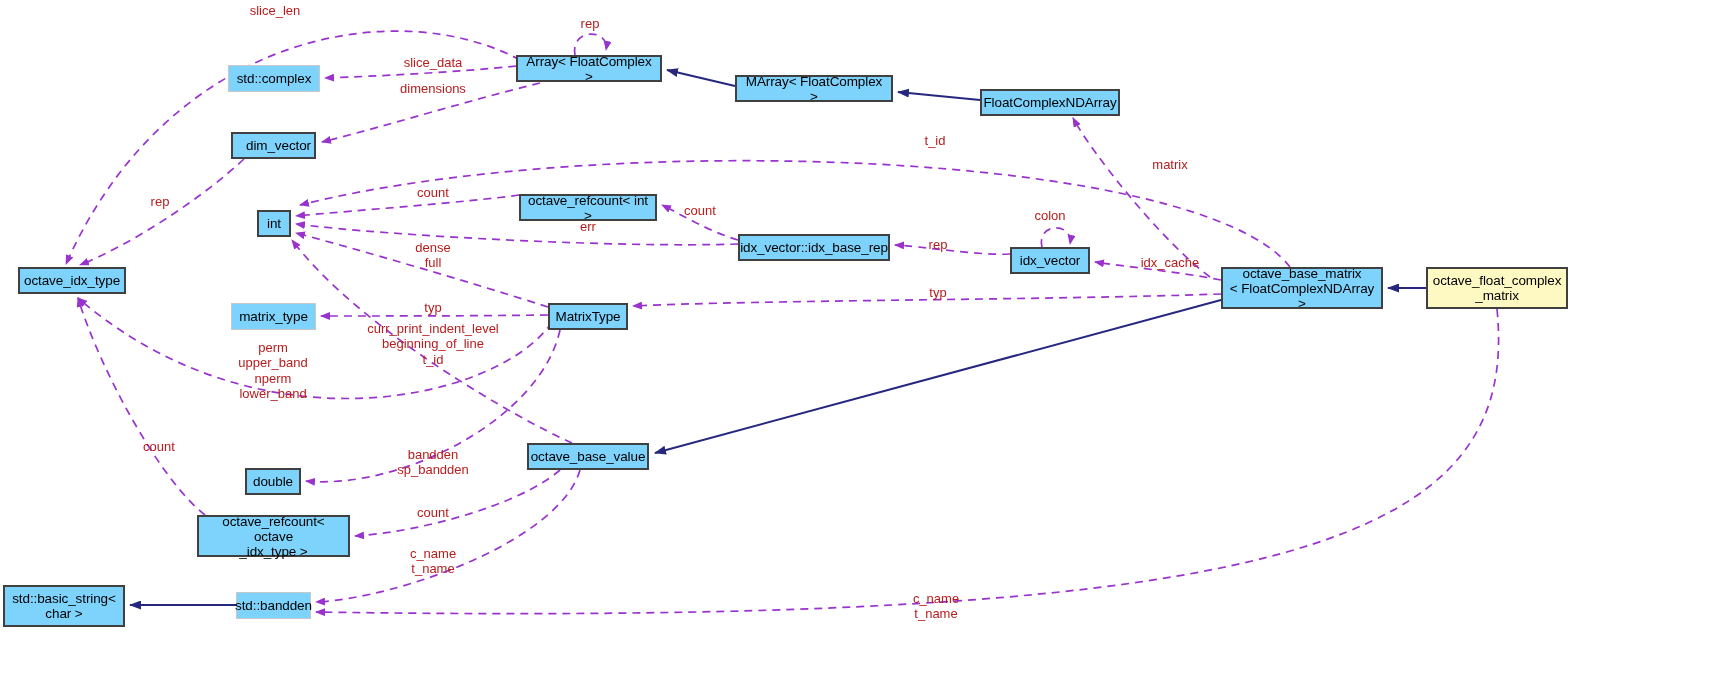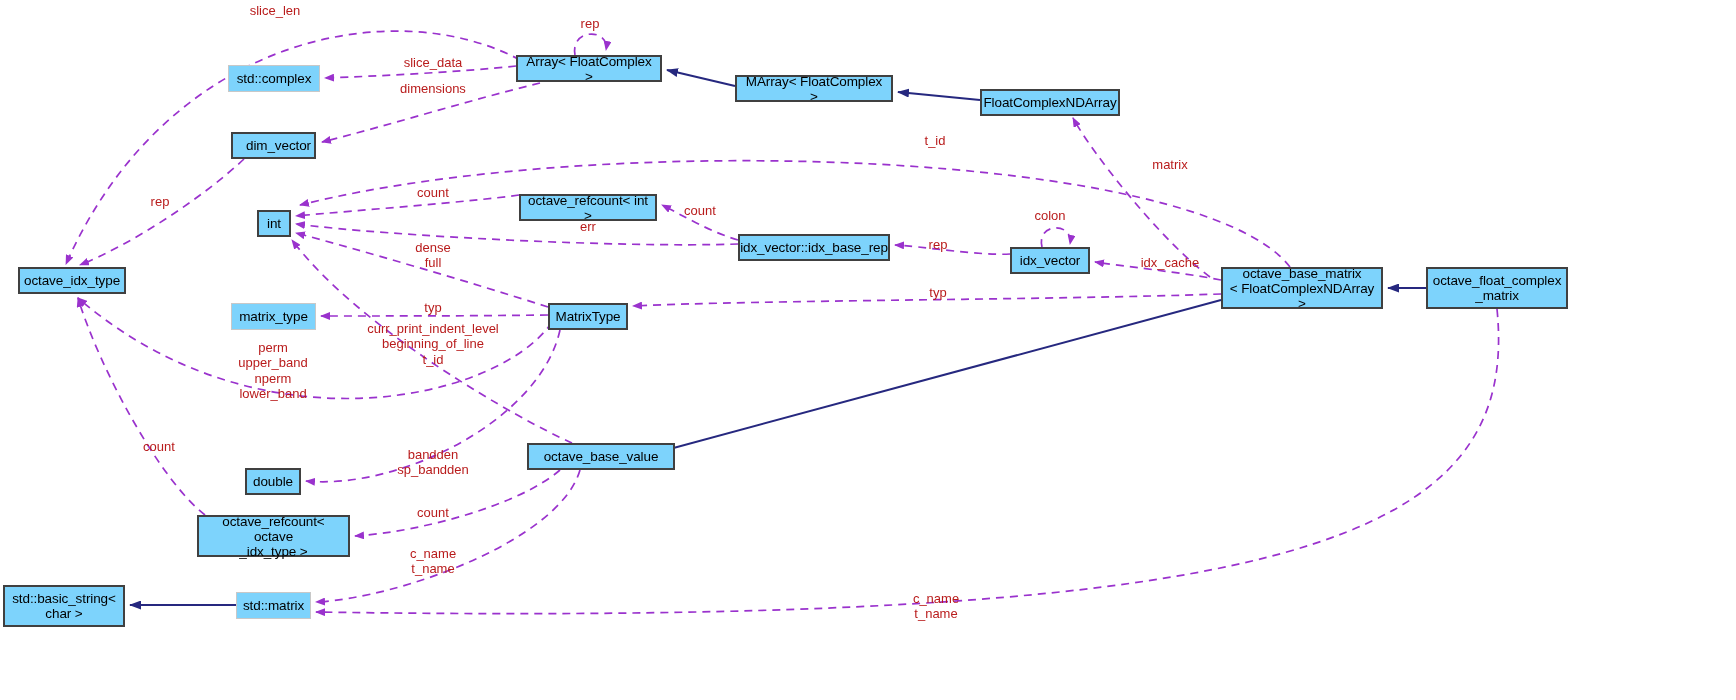--- a/index.html
+++ b/index.html
@@ -47,21 +47,21 @@
     border: 1px solid #404040;
     box-shadow: 0 0 0 1px #404040 inset;
   }
   
   .node.pale {
     border: 1px solid #c8c8c8;
     box-shadow: none;
   }
   
   .node.current {
-    background: #7dd3fc;
+    background: #fef9c3;
     border: 1px solid #404040;
     box-shadow: 0 0 0 1px #404040 inset;
   }
   .edge-label {
     position: absolute;
     font-size: 13px;
     line-height: 15.4px;
     color: #b91c1c;
     white-space: pre-line;
     text-align: center;
@@ -152,27 +152,27 @@
       <div class="node solid" style="left: 519px; top: 194px; width: 138px; height: 27px;"><span>octave_refcount&lt; int &gt;</span></div>
       <div class="node solid" style="left: 738px; top: 234px; width: 152px; height: 27px;"><span>idx_vector::idx_base_rep</span></div>
       <div class="node solid" style="left: 1010px; top: 247px; width: 80px; height: 27px;"><span>idx_vector</span></div>
       <div class="node solid" style="left: 10px; top: 267px; width: 108px; height: 27px; margin-left: 8px;"><span>octave_idx_type</span></div>
       <div class="node solid" style="left: 1221px; top: 267px; width: 162px; height: 42px;"><span>octave_base_matrix
 &lt; FloatComplexNDArray &gt;</span></div>
       <div class="node current" style="left: 1426px; top: 267px; width: 142px; height: 42px;"><span>octave_float_complex
 _matrix</span></div>
       <div class="node pale" style="left: 231px; top: 303px; width: 85px; height: 27px;"><span>matrix_type</span></div>
       <div class="node solid" style="left: 548px; top: 303px; width: 80px; height: 27px;"><span>MatrixType</span></div>
-      <div class="node solid" style="left: 527px; top: 443px; width: 148px; height: 27px;"><span>octave_base_value</span></div>
+      <div class="node solid" style="left: 527px; top: 443px; width: 122px; height: 27px;"><span>octave_base_value</span></div>
       <div class="node solid" style="left: 245px; top: 468px; width: 56px; height: 27px;"><span>double</span></div>
       <div class="node solid" style="left: 197px; top: 515px; width: 153px; height: 42px;"><span>octave_refcount&lt; octave
 _idx_type &gt;</span></div>
       <div class="node solid" style="left: 3px; top: 585px; width: 122px; height: 42px;"><span>std::basic_string&lt;
 char &gt;</span></div>
-      <div class="node pale" style="left: 236px; top: 592px; width: 75px; height: 27px;"><span>std::matrix</span></div>
+      <div class="node pale" style="left: 236px; top: 592px; width: 75px; height: 27px;"><span>std::bandden</span></div>
     </div>
 
   <div id="labels-layer">
       <div class="edge-label" style="left: 275px; top: 11px;">slice_len</div>
       <div class="edge-label" style="left: 590px; top: 24px;">rep</div>
       <div class="edge-label" style="left: 433px; top: 63px;">slice_data</div>
       <div class="edge-label" style="left: 433px; top: 89px;">dimensions</div>
       <div class="edge-label" style="left: 935px; top: 141px;">t_id</div>
       <div class="edge-label" style="left: 1170px; top: 165px;">matrix</div>
       <div class="edge-label" style="left: 160px; top: 202px;">rep</div>

